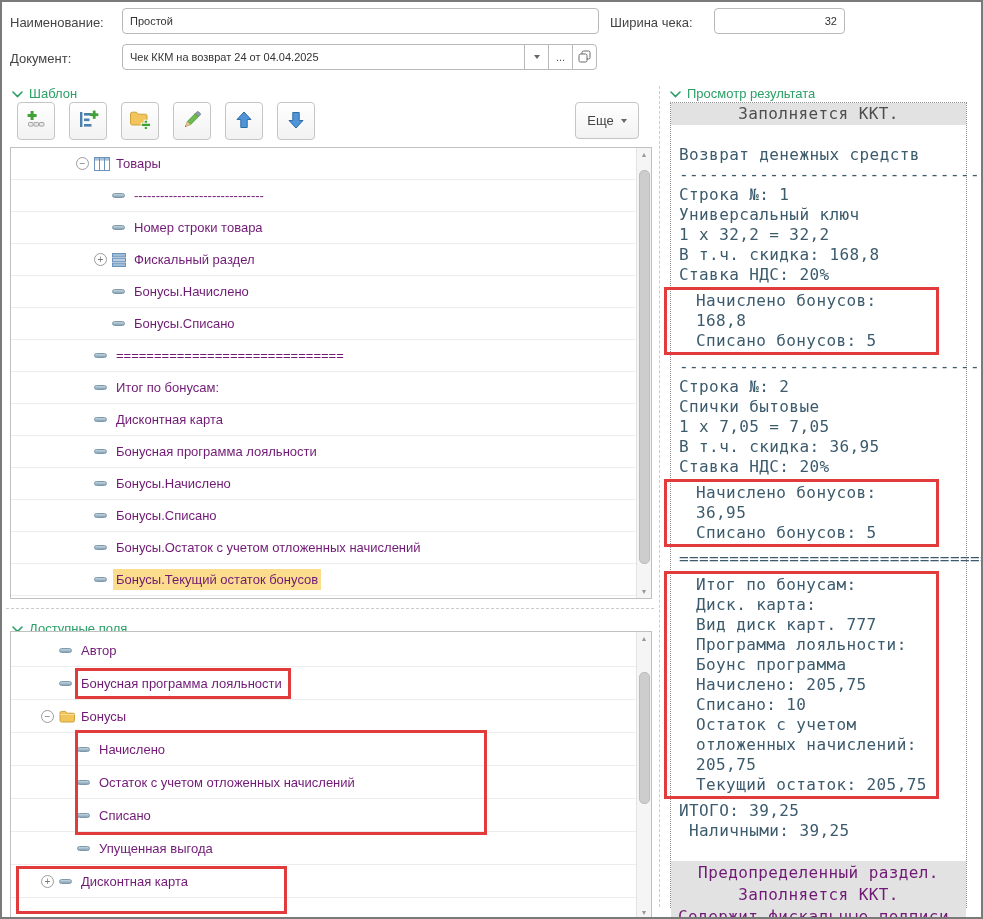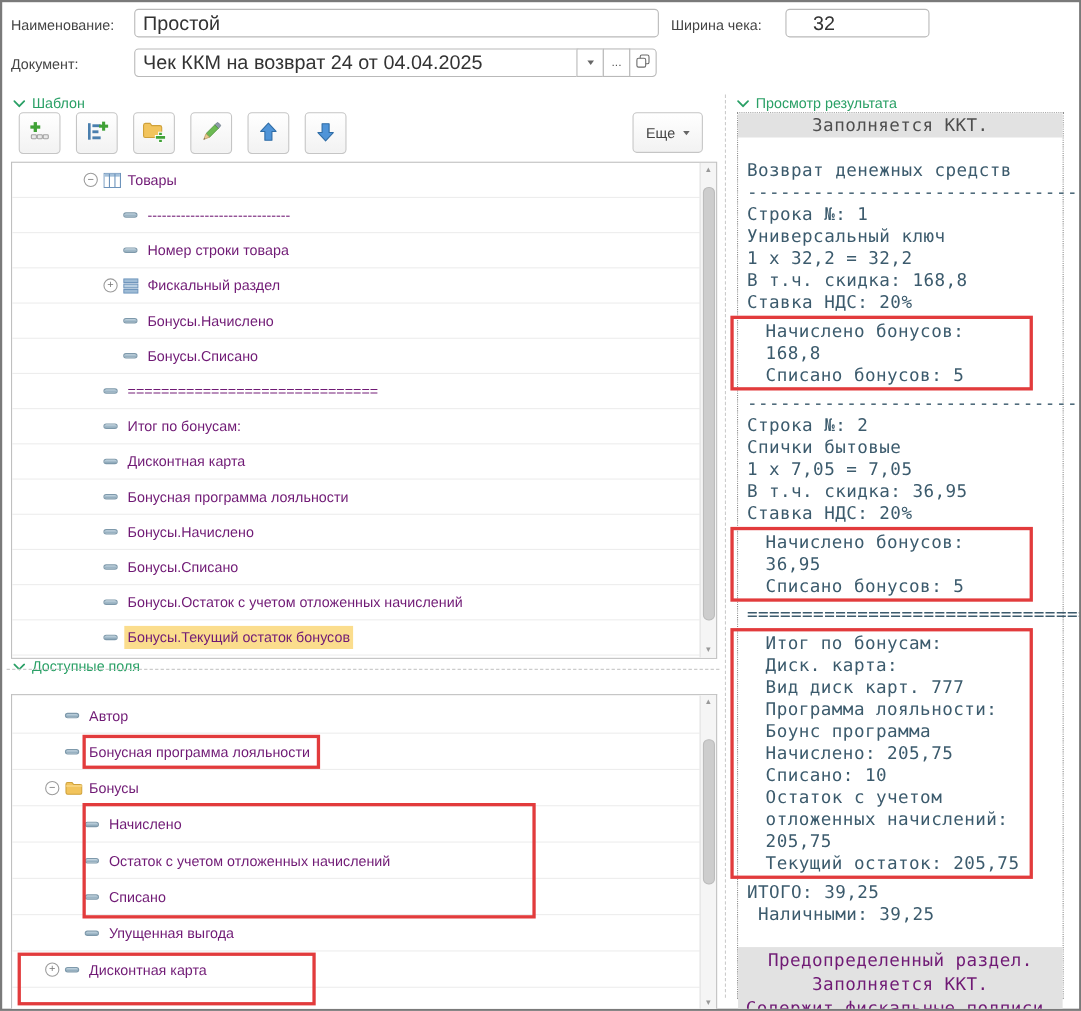--- a/index.html
+++ b/index.html
@@ -4,24 +4,24 @@
 <style>
   html,body{margin:0;padding:0;}
   body{
     width:983px;height:919px;position:relative;box-sizing:border-box;
     border:2px solid #7a7a7a;background:#fff;overflow:hidden;
     font-family:"Liberation Sans",sans-serif;
   }
   
   .flabel{position:absolute;font-size:13px;color:#444;white-space:nowrap;}
   .inp{position:absolute;height:26px;border:1px solid #b9b9b9;border-radius:4px;
-       font-size:18px;color:#333;padding:0 7px;box-sizing:border-box;background:#fff;
+       font-size:11px;color:#333;padding:0 7px;box-sizing:border-box;background:#fff;
        font-family:"Liberation Sans",sans-serif;}
   #name-input{left:120px;top:6px;width:477px;}
-  #width-input{left:712px;top:6px;width:131px;padding-left:24px;}
+  #width-input{left:712px;top:6px;width:131px;text-align:right;padding-left:24px;}
   #doc-input{left:120px;top:42px;width:404px;border-top-right-radius:0;border-bottom-right-radius:0;}
   .doc-btns{position:absolute;left:523px;top:42px;height:26px;display:flex;}
   .doc-btn{width:25px;height:26px;border:1px solid #b9b9b9;background:#fff;margin-left:-1px;
            display:flex;align-items:center;justify-content:center;font-size:11px;color:#555;padding:0;cursor:pointer;}
   .doc-btn:last-child{border-top-right-radius:4px;border-bottom-right-radius:4px;}
   
   .sec-h{position:absolute;display:flex;align-items:center;gap:6px;color:#2aa066;font-size:13px;cursor:pointer;white-space:nowrap;}
   
   #tpl-toolbar{position:absolute;left:15px;top:100px;display:flex;gap:14px;}
   .tbtn{width:38px;height:38px;border:1px solid #c5c5c5;border-radius:4px;
@@ -101,21 +101,21 @@
         </svg></span>
     </button>
 </div>
 
 <div class="sec-h" style="left:10px;top:84px" id="tpl-h">
   <span class="js-chev"><svg width="11" height="7" viewBox="0 0 11 7">
         <path d="M1 1 L5.5 5.5 L10 1" fill="none" stroke="#2aa066" stroke-width="1.6" stroke-linecap="round"></path>
       </svg></span>
   <span>Шаблон</span>
 </div>
-<div class="sec-h" style="left:10px;top:596px" id="fld-h">
+<div class="sec-h" style="left:10px;top:619px" id="fld-h">
   <span class="js-chev"><svg width="11" height="7" viewBox="0 0 11 7">
         <path d="M1 1 L5.5 5.5 L10 1" fill="none" stroke="#2aa066" stroke-width="1.6" stroke-linecap="round"></path>
       </svg></span>
   <span>Доступные поля</span>
 </div>
 <div class="sec-h" style="left:668px;top:84px" id="prev-h">
   <span class="js-chev"><svg width="11" height="7" viewBox="0 0 11 7">
         <path d="M1 1 L5.5 5.5 L10 1" fill="none" stroke="#2aa066" stroke-width="1.6" stroke-linecap="round"></path>
       </svg></span>
   <span>Просмотр результата</span>

